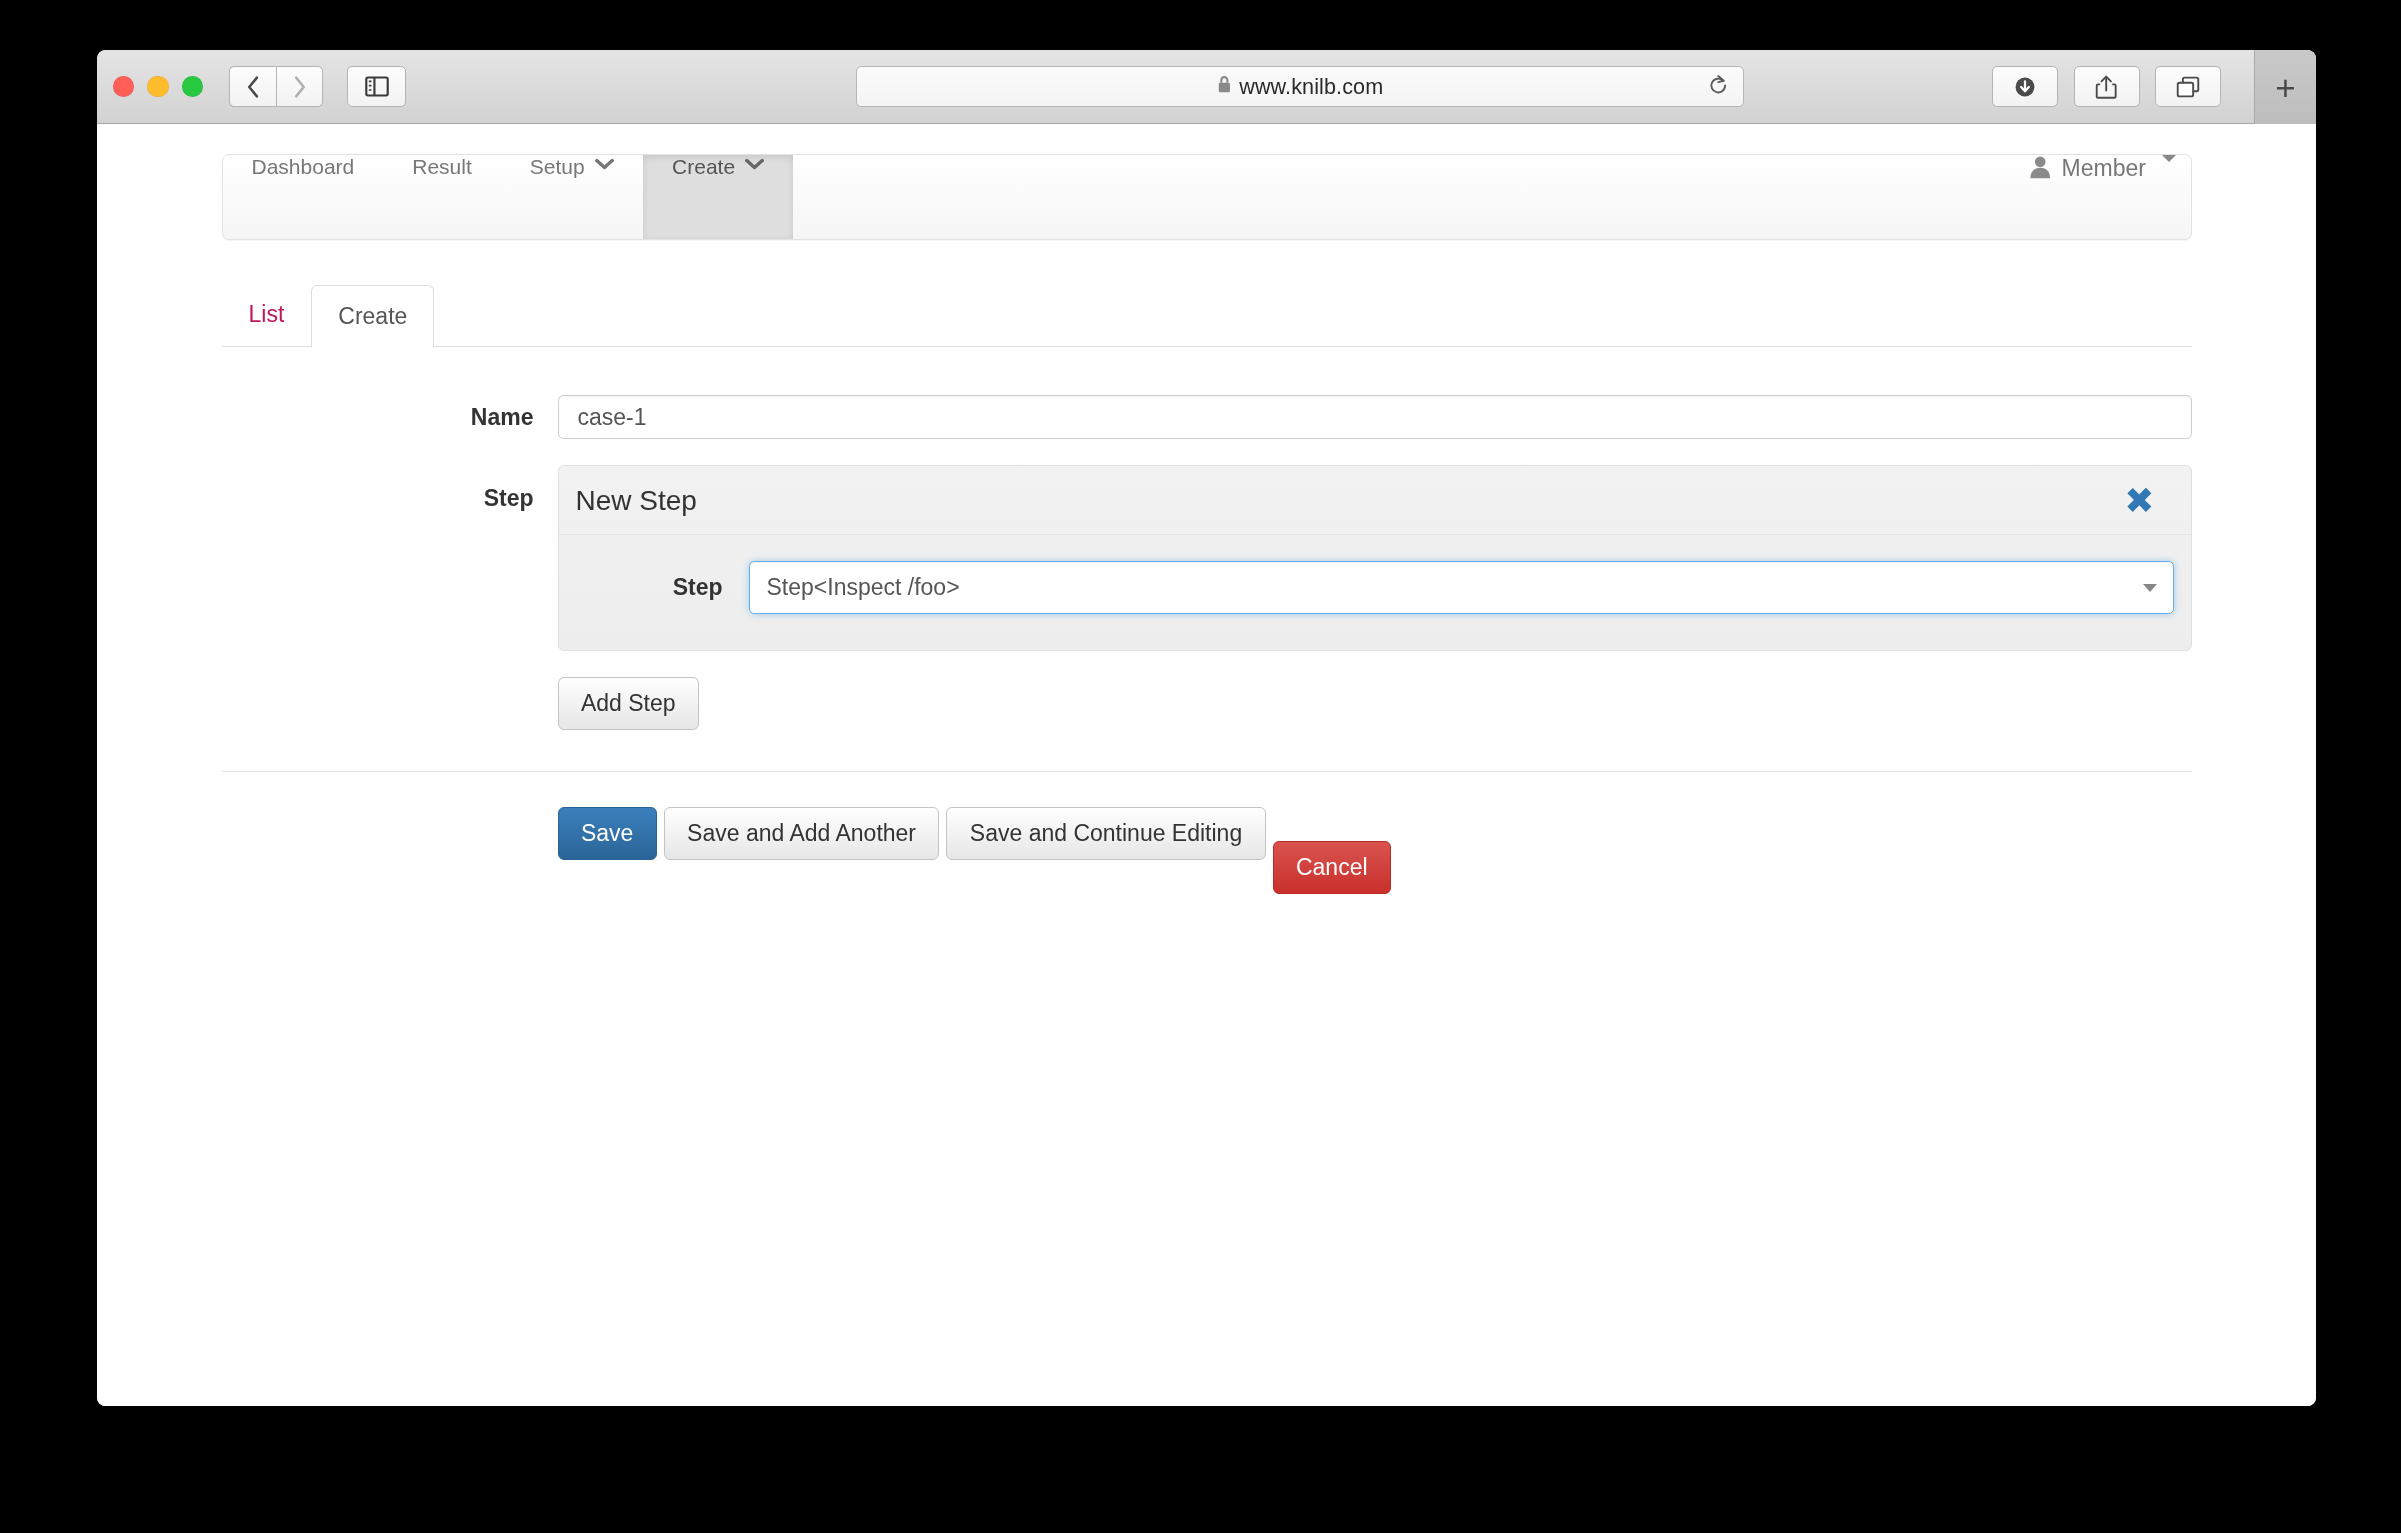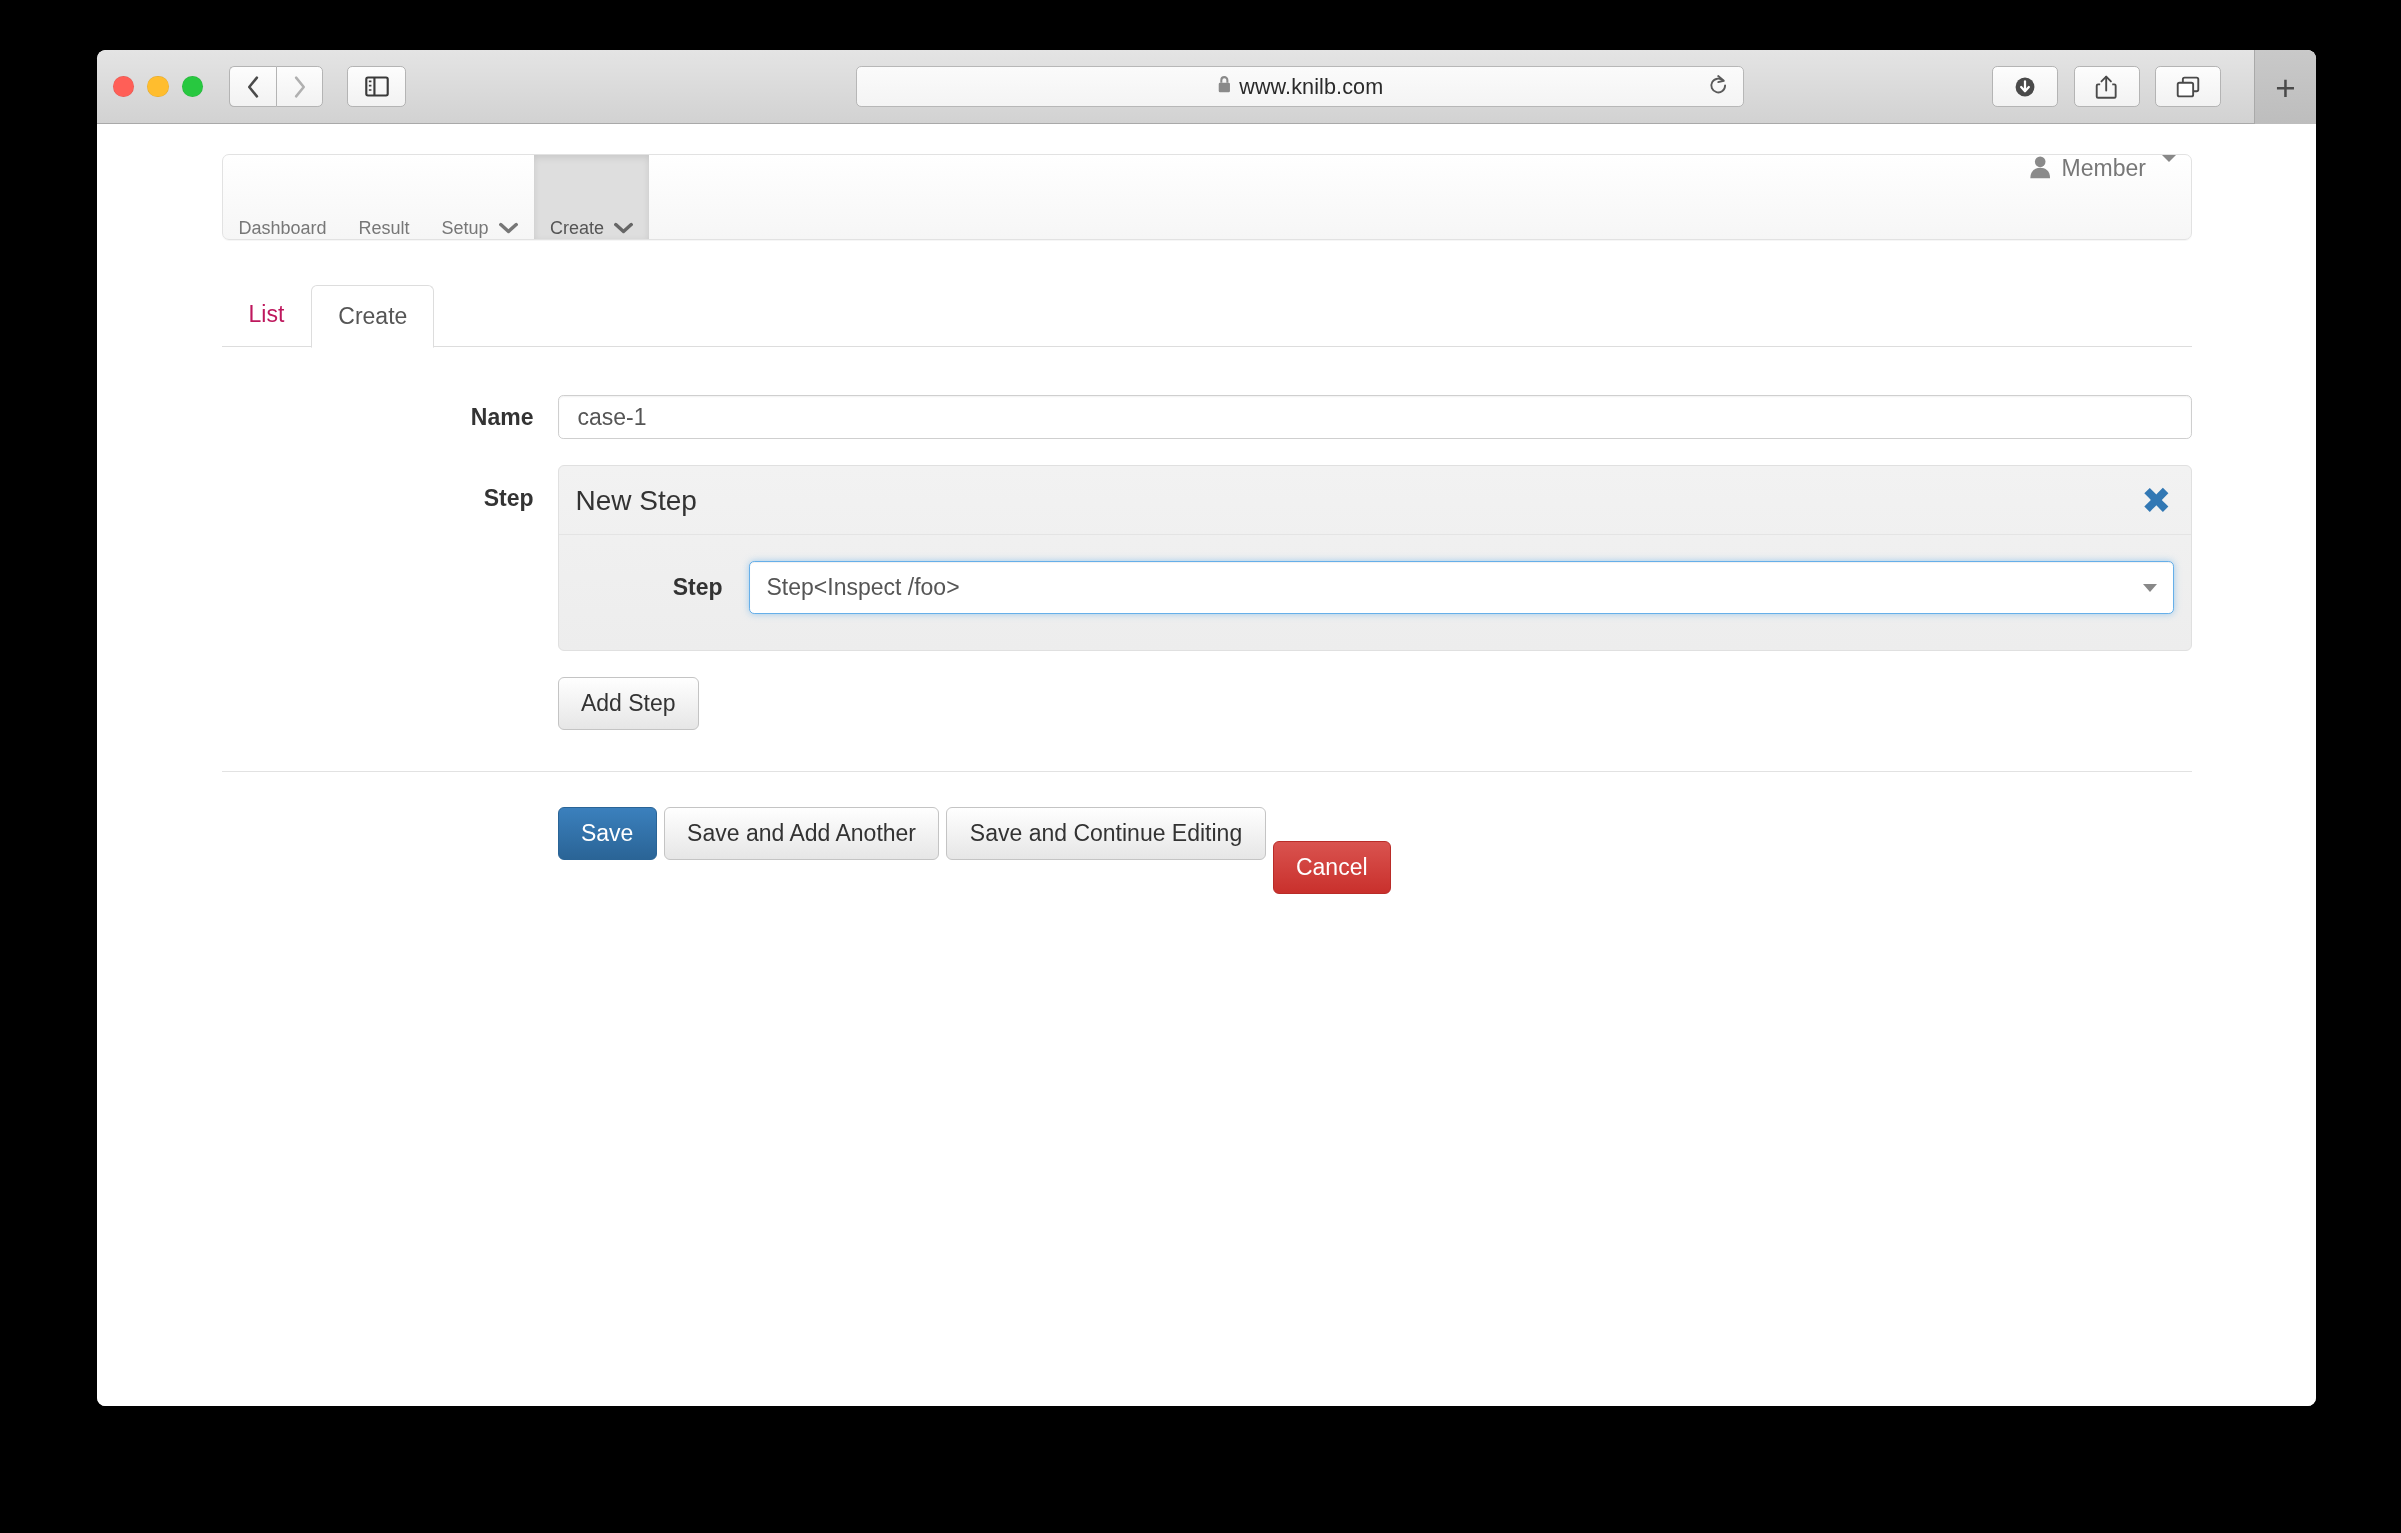--- a/index.html
+++ b/index.html
@@ -101,23 +101,23 @@
     height: 86px;
     background: linear-gradient(to bottom, #ffffff 0%, #f6f6f6 100%);
     border: 0.9px solid #e2e2e2;
     border-radius: 7px;
     display: flex; align-items: stretch;
     box-shadow: 0 0.9px 0.9px rgba(0,0,0,0.04);
     overflow: hidden;
   }
   .navbar-left { display: flex; align-items: stretch; }
   .nav-item {
-    display: flex; align-items: flex-end;
-    padding: 0 16px;
-    font-size: 18px; color: #777;
+    display: flex; align-items: flex-start;
+    padding: 0 29px;
+    font-size: 21px; color: #777;
     white-space: nowrap;
   }
   .nav-item.active {
     background: #dedede;
     color: #555;
     box-shadow: inset 0 2.6px 7px rgba(0,0,0,0.10);
   }
   .caret-up { margin-left: 10.4px; font-size: 17px; }
   .navbar-right {
     margin-left: auto;
@@ -186,21 +186,21 @@
 
   
   .step-panel {
     flex: 1;
     background: linear-gradient(to bottom, #f2f2f2 0%, #ededed 100%);
     border: 0.9px solid #e0e0e0;
     border-radius: 6px;
   }
   .step-panel-header {
     display: flex; align-items: center;
-    padding: 19px 19px 17px 17px;
+    padding: 19px 36px 17px 17px;
     border-bottom: 0.9px solid #e4e4e4;
     gap: 11px;
   }
   .step-panel-title { font-size: 28px; color: #333; }
   .close-x {
     margin-left: auto;
     color: #3278b4;
     font-size: 36px;
     font-weight: bold;
     line-height: 0.8;

